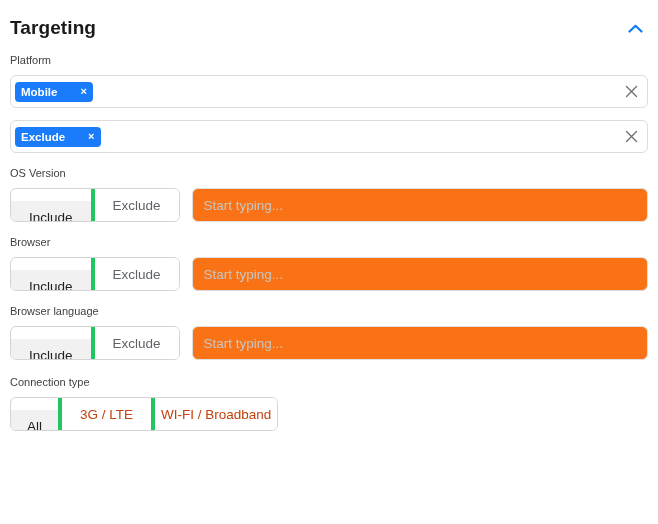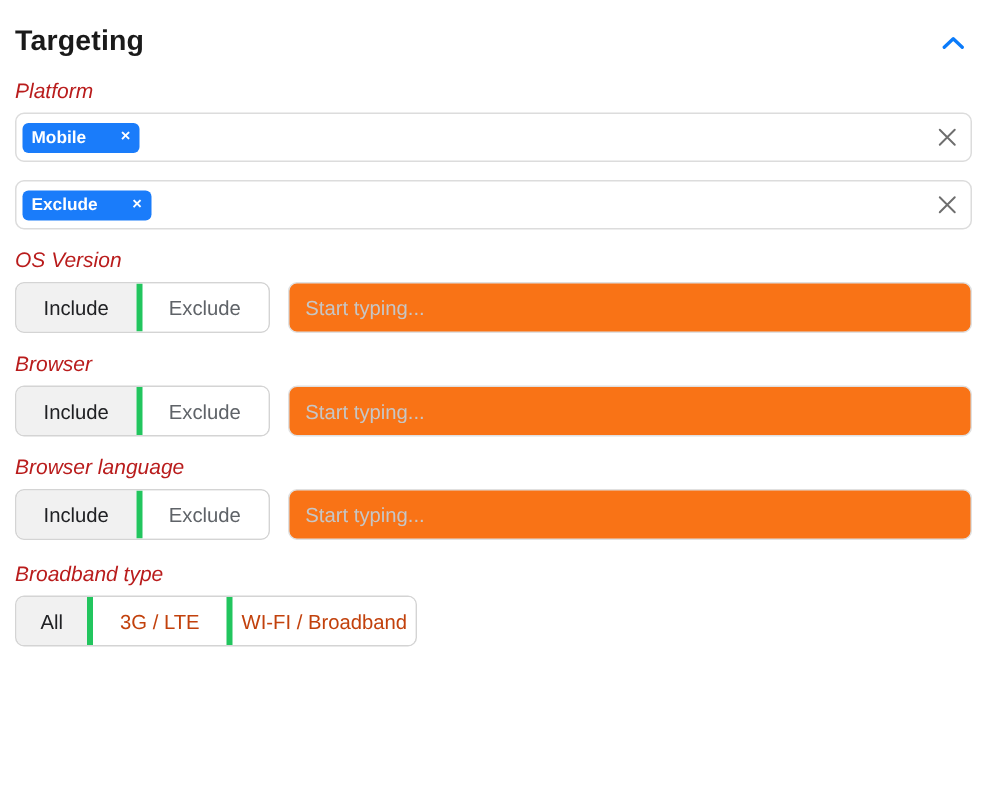--- a/index.html
+++ b/index.html
@@ -53,26 +53,25 @@
   }
   .chev {
     display: block;
   }
 
   
   .field {
     margin-top: 12px;
   }
   .field-label {
-    font-size: 14px;
-    color: #b91c1c;
+    font-size: 11px;
+    color: #404040;
     line-height: 16px;
     margin-bottom: 7px;
     display: block;
-    font-style: italic;
   }
 
   
   .multiselect {
     position: relative;
     height: 33px;
     border: 1px solid #dcdcdc;
     border-radius: 6px;
     background: #ffffff;
     display: flex;
@@ -144,20 +143,21 @@
     white-space: nowrap;
     font-family: inherit;
     box-sizing: border-box;
   }
   .seg:first-child {
     border-left: none;
   }
   .seg.selected {
     background: #f1f1f1;
     color: #202124;
+    margin-top: 12px;
   }
   .seg.muted {
     color: #c2410c;
   }
 
   .text-input {
     flex: 1;
     margin-left: 12px;
     height: 34px;
     border: 1px solid #e0e0e0;
@@ -253,21 +253,21 @@
     <div class="inc-row">
       <div class="seg-group seg-os-version">
         <button class="seg selected">Include</button>
         <button class="seg">Exclude</button>
       </div>
       <input class="text-input" type="text" placeholder="Start typing..." style="">
     </div>
   </div>
 
   <div class="field field-connection">
-    <span class="field-label">Broadband type</span>
+    <span class="field-label">Connection type</span>
     <div class="seg-group seg-conn">
       <button class="seg seg-all selected">All</button>
       <button class="seg seg-3g muted">3G / LTE</button>
       <button class="seg seg-wifi muted">WI-FI / Broadband</button>
     </div>
   </div>
 
 </div>
 
 </body></html>

